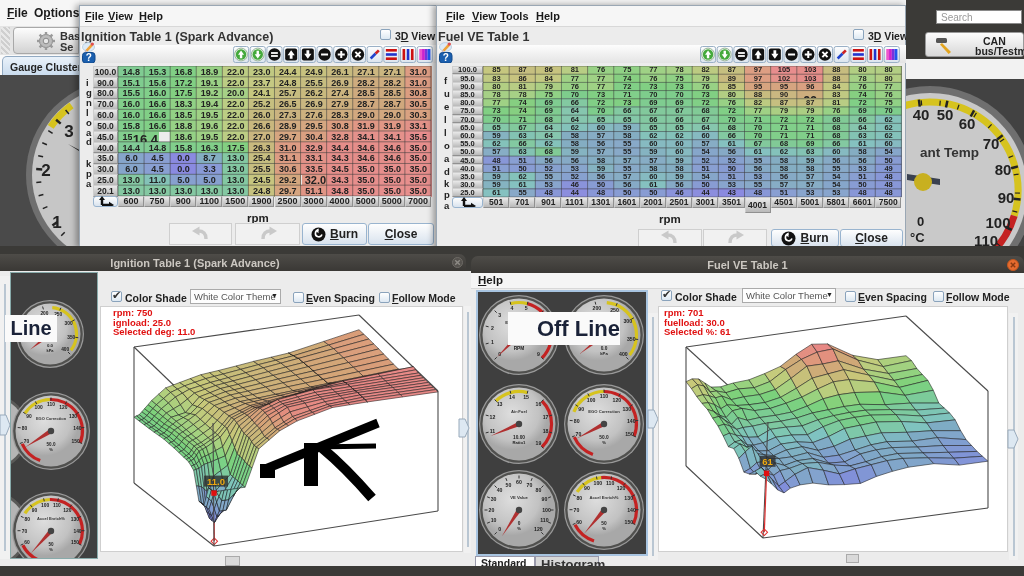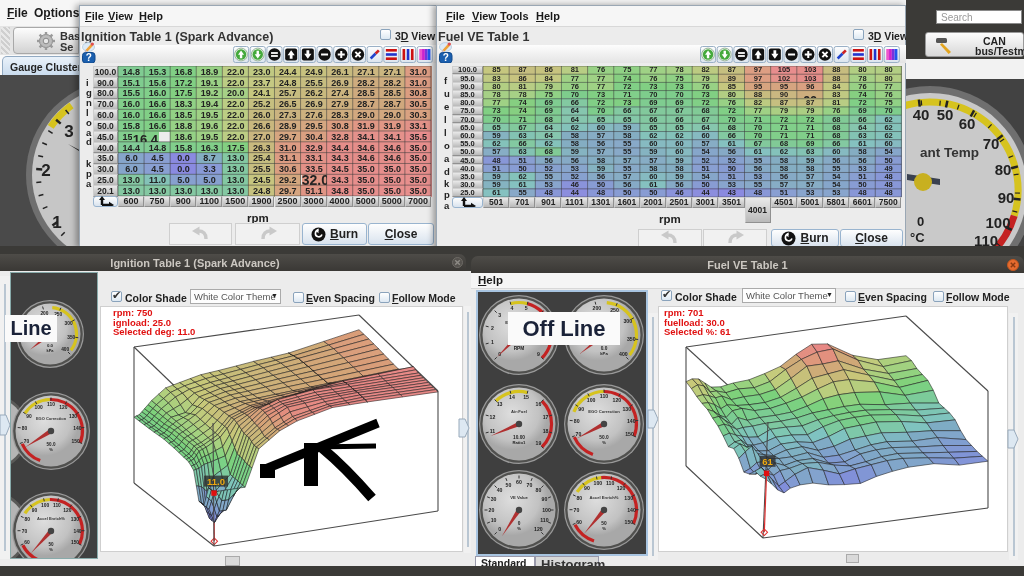--- a/index.html
+++ b/index.html
@@ -277,21 +277,21 @@
     <div class="cell" style="left:298.8px;top:157.5px;width:26.78px;height:11.53px;font-size:9px;background:hsl(1,65%,73%)">35.0</div>
     <div class="cell" style="left:324.9px;top:157.5px;width:26.78px;height:11.53px;font-size:9px;background:hsl(1,65%,73%)">35.0</div>
     <div class="cell hcell" style="left:13px;top:168.3px;width:25px;height:11.53px;font-size:8.5px">25.0</div>
     <div class="cell" style="left:38.0px;top:168.3px;width:26.78px;height:11.53px;font-size:9px;background:hsl(147,38%,65%)">13.0</div>
     <div class="cell" style="left:64.1px;top:168.3px;width:26.78px;height:11.53px;font-size:9px;background:hsl(170,34%,64%)">11.0</div>
     <div class="cell" style="left:90.2px;top:168.3px;width:26.78px;height:11.53px;font-size:9px;background:hsl(219,43%,67%)">5.0</div>
     <div class="cell" style="left:116.2px;top:168.3px;width:26.78px;height:11.53px;font-size:9px;background:hsl(219,43%,67%)">5.0</div>
     <div class="cell" style="left:142.3px;top:168.3px;width:26.78px;height:11.53px;font-size:9px;background:hsl(147,38%,65%)">13.0</div>
     <div class="cell" style="left:168.4px;top:168.3px;width:26.78px;height:11.53px;font-size:9px;background:hsl(58,39%,64%)">24.5</div>
     <div class="cell" style="left:194.5px;top:168.3px;width:26.78px;height:11.53px;font-size:9px;background:hsl(29,49%,66%)">29.2</div>
-    <div class="cell" style="left:222px;top:168.3px;width:26.78px;height:11.53px;font-size:14px;background:hsl(12,59%,70%)">32.0</div>
+    <div class="cell" style="left:222px;top:168.3px;width:26.78px;height:11.53px;font-size:11px;background:hsl(12,59%,70%)">32.0</div>
     <div class="cell" style="left:246.6px;top:168.3px;width:26.78px;height:11.53px;font-size:9px;background:hsl(3,64%,72%)">34.3</div>
     <div class="cell" style="left:272.7px;top:168.3px;width:26.78px;height:11.53px;font-size:9px;background:hsl(1,65%,73%)">35.0</div>
     <div class="cell" style="left:298.8px;top:168.3px;width:26.78px;height:11.53px;font-size:9px;background:hsl(1,65%,73%)">35.0</div>
     <div class="cell" style="left:324.9px;top:168.3px;width:26.78px;height:11.53px;font-size:9px;background:hsl(1,65%,73%)">35.0</div>
     <div class="cell hcell" style="left:13px;top:179.1px;width:25px;height:11.53px;font-size:8.5px">20.1</div>
     <div class="cell" style="left:38.0px;top:179.1px;width:26.78px;height:11.53px;font-size:9px;background:hsl(147,38%,65%)">13.0</div>
     <div class="cell" style="left:64.1px;top:179.1px;width:26.78px;height:11.53px;font-size:9px;background:hsl(147,38%,65%)">13.0</div>
     <div class="cell" style="left:90.2px;top:179.1px;width:26.78px;height:11.53px;font-size:9px;background:hsl(147,38%,65%)">13.0</div>
     <div class="cell" style="left:116.2px;top:179.1px;width:26.78px;height:11.53px;font-size:9px;background:hsl(147,38%,65%)">13.0</div>
     <div class="cell" style="left:142.3px;top:179.1px;width:26.78px;height:11.53px;font-size:9px;background:hsl(147,38%,65%)">13.0</div>
@@ -770,21 +770,21 @@
     <div class="cell hcell" style="left:46.0px;top:190.5px;width:26.15px;height:11px;font-size:8.5px">501</div>
     <div class="cell hcell" style="left:72.2px;top:190.5px;width:26.15px;height:11px;font-size:8.5px">701</div>
     <div class="cell hcell" style="left:98.3px;top:190.5px;width:26.15px;height:11px;font-size:8.5px">901</div>
     <div class="cell hcell" style="left:124.4px;top:190.5px;width:26.15px;height:11px;font-size:8.5px">1101</div>
     <div class="cell hcell" style="left:150.6px;top:190.5px;width:26.15px;height:11px;font-size:8.5px">1301</div>
     <div class="cell hcell" style="left:176.8px;top:190.5px;width:26.15px;height:11px;font-size:8.5px">1601</div>
     <div class="cell hcell" style="left:202.9px;top:190.5px;width:26.15px;height:11px;font-size:8.5px">2001</div>
     <div class="cell hcell" style="left:229.0px;top:190.5px;width:26.15px;height:11px;font-size:8.5px">2501</div>
     <div class="cell hcell" style="left:255.2px;top:190.5px;width:26.15px;height:11px;font-size:8.5px">3001</div>
     <div class="cell hcell" style="left:281.4px;top:190.5px;width:26.15px;height:11px;font-size:8.5px">3501</div>
-    <div class="cell hcell" style="left:307.5px;top:190.5px;width:26.15px;height:26px;font-size:8.5px">4001</div>
+    <div class="cell hcell" style="left:307.5px;top:190.5px;width:26.15px;height:16px;font-size:8.5px">4001</div>
     <div class="cell hcell" style="left:333.6px;top:190.5px;width:26.15px;height:11px;font-size:8.5px">4501</div>
     <div class="cell hcell" style="left:359.8px;top:190.5px;width:26.15px;height:11px;font-size:8.5px">5001</div>
     <div class="cell hcell" style="left:385.9px;top:190.5px;width:26.15px;height:11px;font-size:8.5px">5801</div>
     <div class="cell hcell" style="left:412.1px;top:190.5px;width:26.15px;height:11px;font-size:8.5px">6601</div>
     <div class="cell hcell" style="left:438.2px;top:190.5px;width:26.15px;height:11px;font-size:8.5px">7500</div>
     <div class="abs b" style="left:7px;top:69.0px;font-size:9.5px;color:#222">f</div>
     <div class="abs b" style="left:7px;top:82.0px;font-size:9.5px;color:#222">u</div>
     <div class="abs b" style="left:7px;top:95.0px;font-size:9.5px;color:#222">e</div>
     <div class="abs b" style="left:7px;top:108.0px;font-size:9.5px;color:#222">l</div>
     <div class="abs b" style="left:7px;top:121.0px;font-size:9.5px;color:#222">l</div>
@@ -1691,21 +1691,21 @@
         <text x="153.5" y="219.6" font-size="5.2" font-weight="bold" fill="#222" text-anchor="middle">140</text>
         <line x1="160.5" y1="217.7" x2="157.5" y2="217.7" stroke="#333" stroke-width="1"></line>
         <text x="150.9" y="231.5" font-size="5.2" font-weight="bold" fill="#222" text-anchor="middle">150</text>
         <line x1="157.3" y1="232.6" x2="154.5" y2="231.3" stroke="#333" stroke-width="1"></line>
         <text x="126" y="206.8" font-size="4.2" font-weight="bold" fill="#333" text-anchor="middle">Accel&nbsp;Enrich%</text>
         <text x="126" y="233.2" font-size="4.8" font-weight="bold" fill="#222" text-anchor="middle">50</text>
         <text x="126" y="238.2" font-size="4.2" font-weight="bold" fill="#222" text-anchor="middle">%</text>
         <polygon points="106.1,241.7 127.7,219.4 124.3,216.6" fill="#b03030"></polygon>
         <circle cx="126" cy="218" r="3.2" fill="#444"></circle>
       </svg></div>
-    <div class="abs" style="left:37px;top:39px;width:112px;height:33px;background:#fafafa;display:flex;align-items:center;justify-content:center">
+    <div class="abs" style="left:37px;top:39px;width:112px;height:33px;background:#fafafa;display:flex;align-items:center;justify-content:flex-end">
       <span class="b" style="font-size:22px;color:#1a2238">Off Line</span>
     </div>
     <div class="abs" style="left:4px;top:283px;width:60px;height:10px;background:#fdfdfd;border:1px solid #99a;border-bottom:none">
       <span class="abs b" style="left:5px;top:0px;font-size:10.5px;color:#222;text-decoration:underline">Standard</span>
     </div>
     <div class="abs" style="left:64px;top:283px;width:64px;height:10px;background:#d8d8d8;border:1px solid #99a;border-bottom:none">
       <span class="abs b" style="left:5px;top:0px;font-size:13px;color:#333">Histogram</span>
     </div>
     <div class="abs" style="left:177px;top:16px;width:376px;height:277px;background:#ececec">
       <div class="cb ck" style="left:13px;top:1px"></div>

